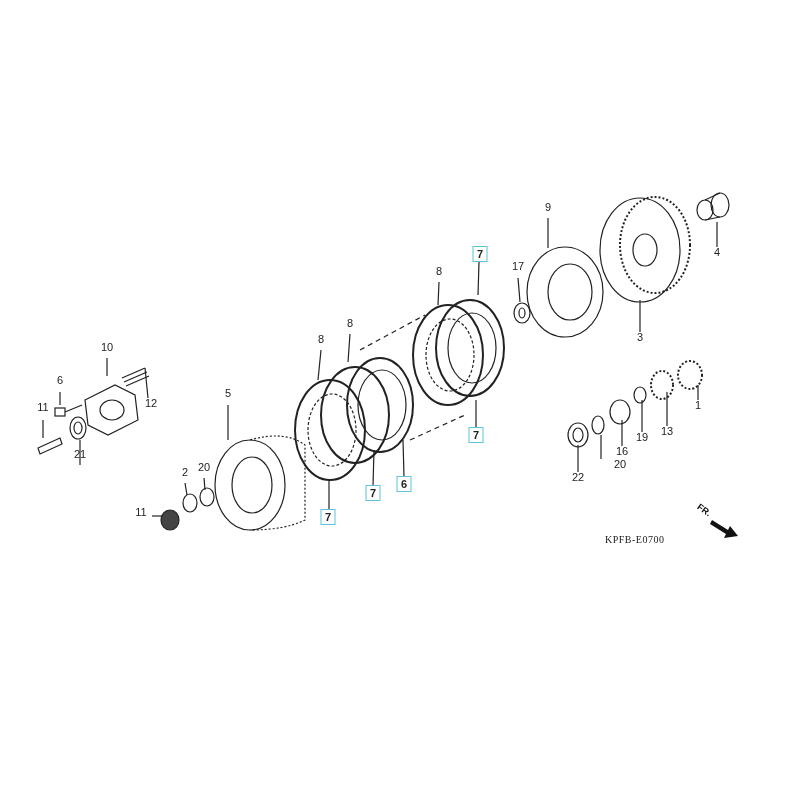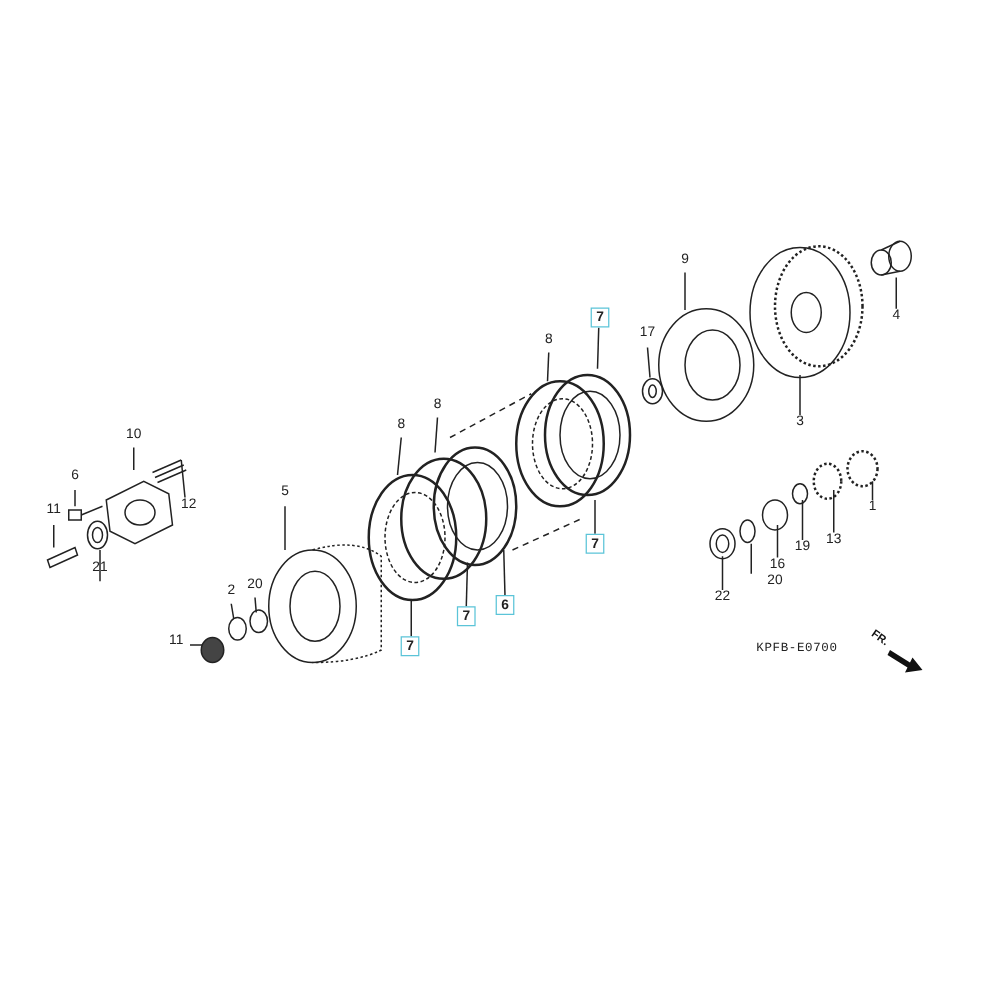--- a/index.html
+++ b/index.html
@@ -1,20 +1,20 @@
 <!DOCTYPE html>
 <html><head>
 <meta charset="utf-8">
 <style>
   html, body { margin:0; padding:0; background:#ffffff; }
   body { width:800px; height:800px; position:relative; overflow:hidden; font-family:"Liberation Sans", sans-serif; }
   #diagram { position:absolute; left:0; top:0; width:800px; height:800px; }
   .lbl { position:absolute; font-family:"Liberation Sans", sans-serif; font-size:11px; color:#222; line-height:12px; text-align:center; width:20px; transform:translateX(-50%); }
   .boxed { position:absolute; font-size:11px; font-weight:bold; color:#222; border:1.5px solid #5bc4d8; width:13px; height:14px; line-height:14px; text-align:center; transform:translateX(-50%); background:#fff; }
-  .code { position:absolute; left:605px; top:514px; font-family:Liberation Mono, monospace; font-size:10px; color:#222; letter-spacing:0.5px; }
+  .code { position:absolute; left:605px; top:534px; font-family:Liberation Serif, serif; font-size:10px; color:#222; letter-spacing:0.5px; }
   .fr { position:absolute; left:697px; top:505px; font-family:"Liberation Sans", sans-serif; font-size:9px; font-weight:bold; color:#111; transform:rotate(35deg); }
 </style>
 </head>
 <body>
 
 <svg id="diagram" viewBox="0 0 800 800" xmlns="http://www.w3.org/2000/svg">
   <g stroke="#222" fill="none" stroke-width="1.2">
 
     <line x1="43" y1="420" x2="43" y2="438"></line>
     <line x1="60" y1="392" x2="60" y2="405"></line>

